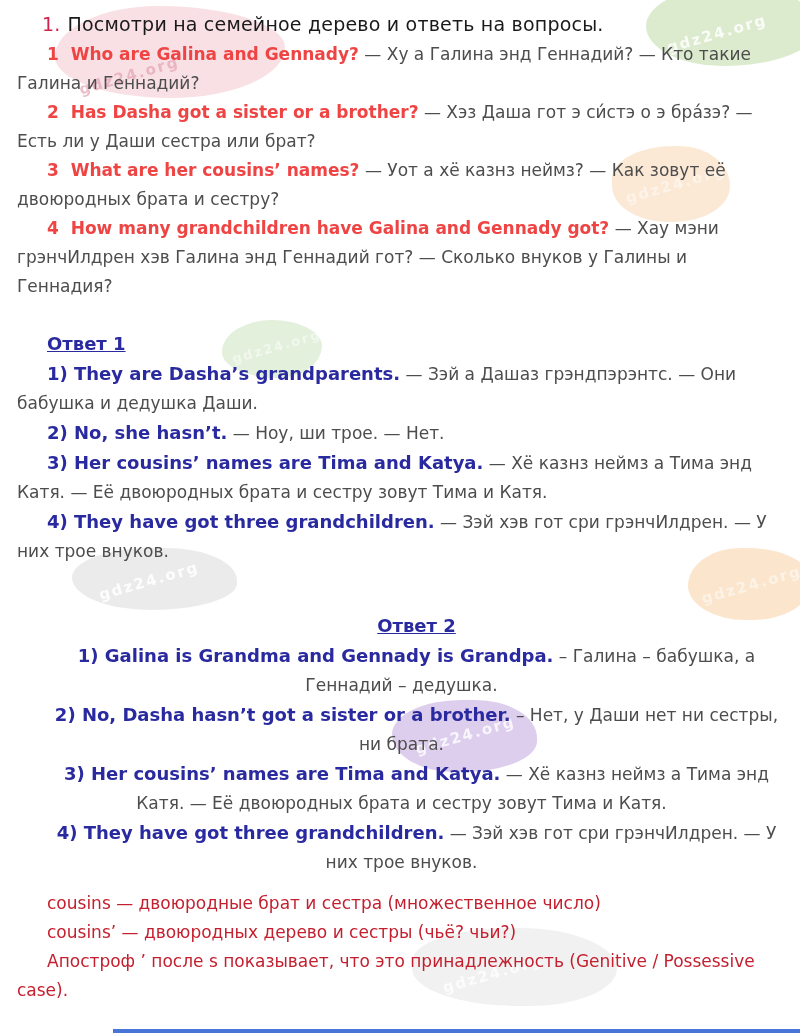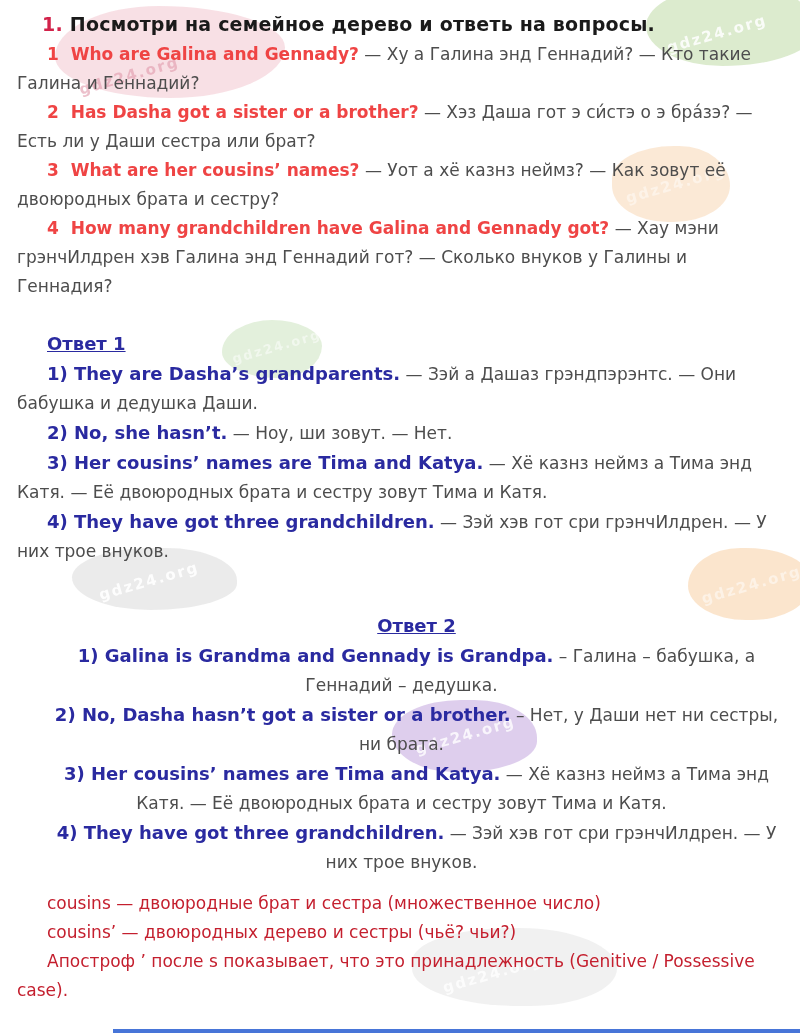--- a/index.html
+++ b/index.html
@@ -5,21 +5,21 @@
   html,body{margin:0;padding:0;}
   body{
     width:800px;height:1033px;
     background:#ffffff;
     font-family:"DejaVu Sans",sans-serif;
     position:relative;
     overflow:hidden;
   }
   .content{position:relative;z-index:2;padding:10px 14px 0 17px;}
   p{margin:0;font-size:17px;line-height:29px;text-indent:30px;}
-  .title{font-size:19px;font-weight:bold;color:#1a1a1a;text-indent:25px;letter-spacing:.2px;}
+  .title{font-size:19px;font-weight:normal;color:#1a1a1a;text-indent:25px;letter-spacing:.2px;}
   .title .num{color:#d2224a;margin-right:7px;}
   .q-en{color:#ef4444;font-weight:bold;}
   .q-tail{color:#4d4d4d;}
   .ans-heading{color:#2a2aa0;font-weight:bold;text-decoration:underline;font-size:18px;}
   .ans-en{color:#2a2aa0;font-weight:bold;font-size:18px;}
   .ans-tail{color:#4d4d4d;}
   .sec-questions{margin-top:1px;}
   .sec-answer1{margin-top:28px;}
   .sec-answer2{margin-top:45px;text-align:center;}
   .sec-note{margin-top:12px;}
@@ -64,21 +64,21 @@
   <div class="sec-questions">
     <p><span class="q-en">1&nbsp; Who are Galina and Gennady?</span><span class="q-tail"> — Ху а Галина энд Геннадий? — Кто такие Галина и Геннадий?</span></p>
     <p><span class="q-en">2&nbsp; Has Dasha got a sister or a brother?</span><span class="q-tail"> — Хэз Даша гот э си́стэ о э бра́зэ? — Есть ли у Даши сестра или брат?</span></p>
     <p><span class="q-en">3&nbsp; What are her cousins’ names?</span><span class="q-tail"> — Уот а хё казнз неймз? — Как зовут её двоюродных брата и сестру?</span></p>
     <p><span class="q-en">4&nbsp; How many grandchildren have Galina and Gennady got?</span><span class="q-tail"> — Хау мэни грэнчИлдрен хэв Галина энд Геннадий гот? — Сколько внуков у Галины и Геннадия?</span></p>
   </div>
 
   <div class="sec-answer1">
     <p><span class="ans-heading">Ответ 1</span></p>
     <p><span class="ans-en">1)&nbsp;They are Dasha’s grandparents.</span><span class="ans-tail"> — Зэй а Дашаз грэндпэрэнтс. — Они бабушка и дедушка Даши.</span></p>
-    <p><span class="ans-en">2)&nbsp;No, she hasn’t.</span><span class="ans-tail"> — Ноу, ши зовут. — Нет.</span></p>
+    <p><span class="ans-en">2)&nbsp;No, she hasn’t.</span><span class="ans-tail"> — Ноу, ши трое. — Нет.</span></p>
     <p><span class="ans-en">3)&nbsp;Her cousins’ names are Tima and Katya.</span><span class="ans-tail"> — Хё казнз неймз а Тима энд Катя. — Её двоюродных брата и сестру зовут Тима и Катя.</span></p>
     <p><span class="ans-en">4)&nbsp;They have got three grandchildren.</span><span class="ans-tail"> — Зэй хэв гот сри грэнчИлдрен. — У них трое внуков.</span></p>
   </div>
 
   <div class="sec-answer2">
     <p><span class="ans-heading">Ответ 2</span></p>
     <p><span class="ans-en">1)&nbsp;Galina is Grandma and Gennady is Grandpa.</span><span class="ans-tail"> – Галина – бабушка, а Геннадий – дедушка.</span></p>
     <p><span class="ans-en">2)&nbsp;No, Dasha hasn’t got a sister or a brother.</span><span class="ans-tail"> – Нет, у Даши нет ни сестры, ни брата.</span></p>
     <p><span class="ans-en">3)&nbsp;Her cousins’ names are Tima and Katya.</span><span class="ans-tail"> — Хё казнз неймз а Тима энд Катя. — Её двоюродных брата и сестру зовут Тима и Катя.</span></p>
     <p><span class="ans-en">4)&nbsp;They have got three grandchildren.</span><span class="ans-tail"> — Зэй хэв гот сри грэнчИлдрен. — У них трое внуков.</span></p>

